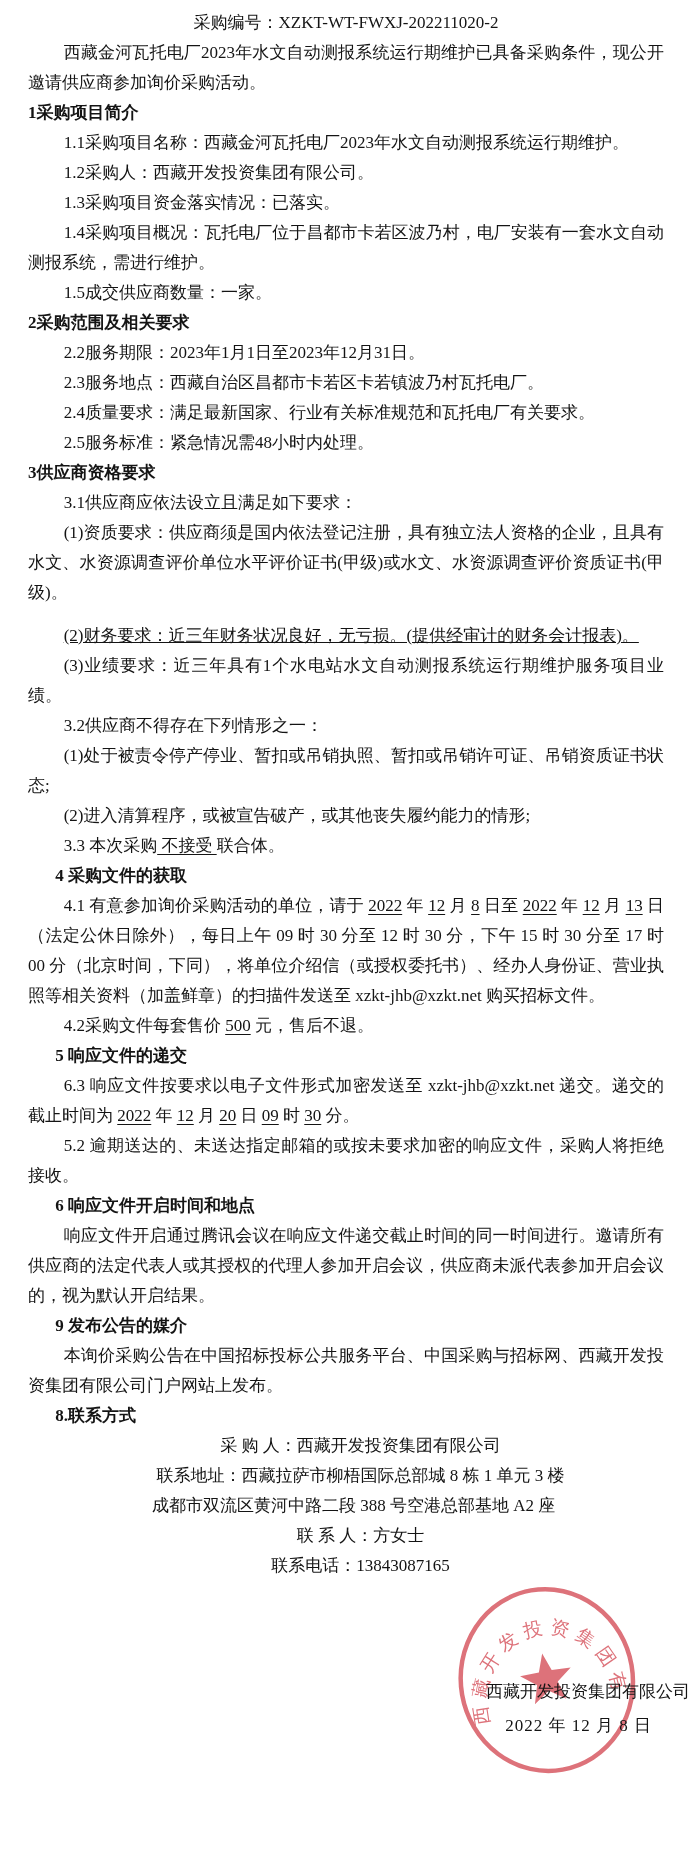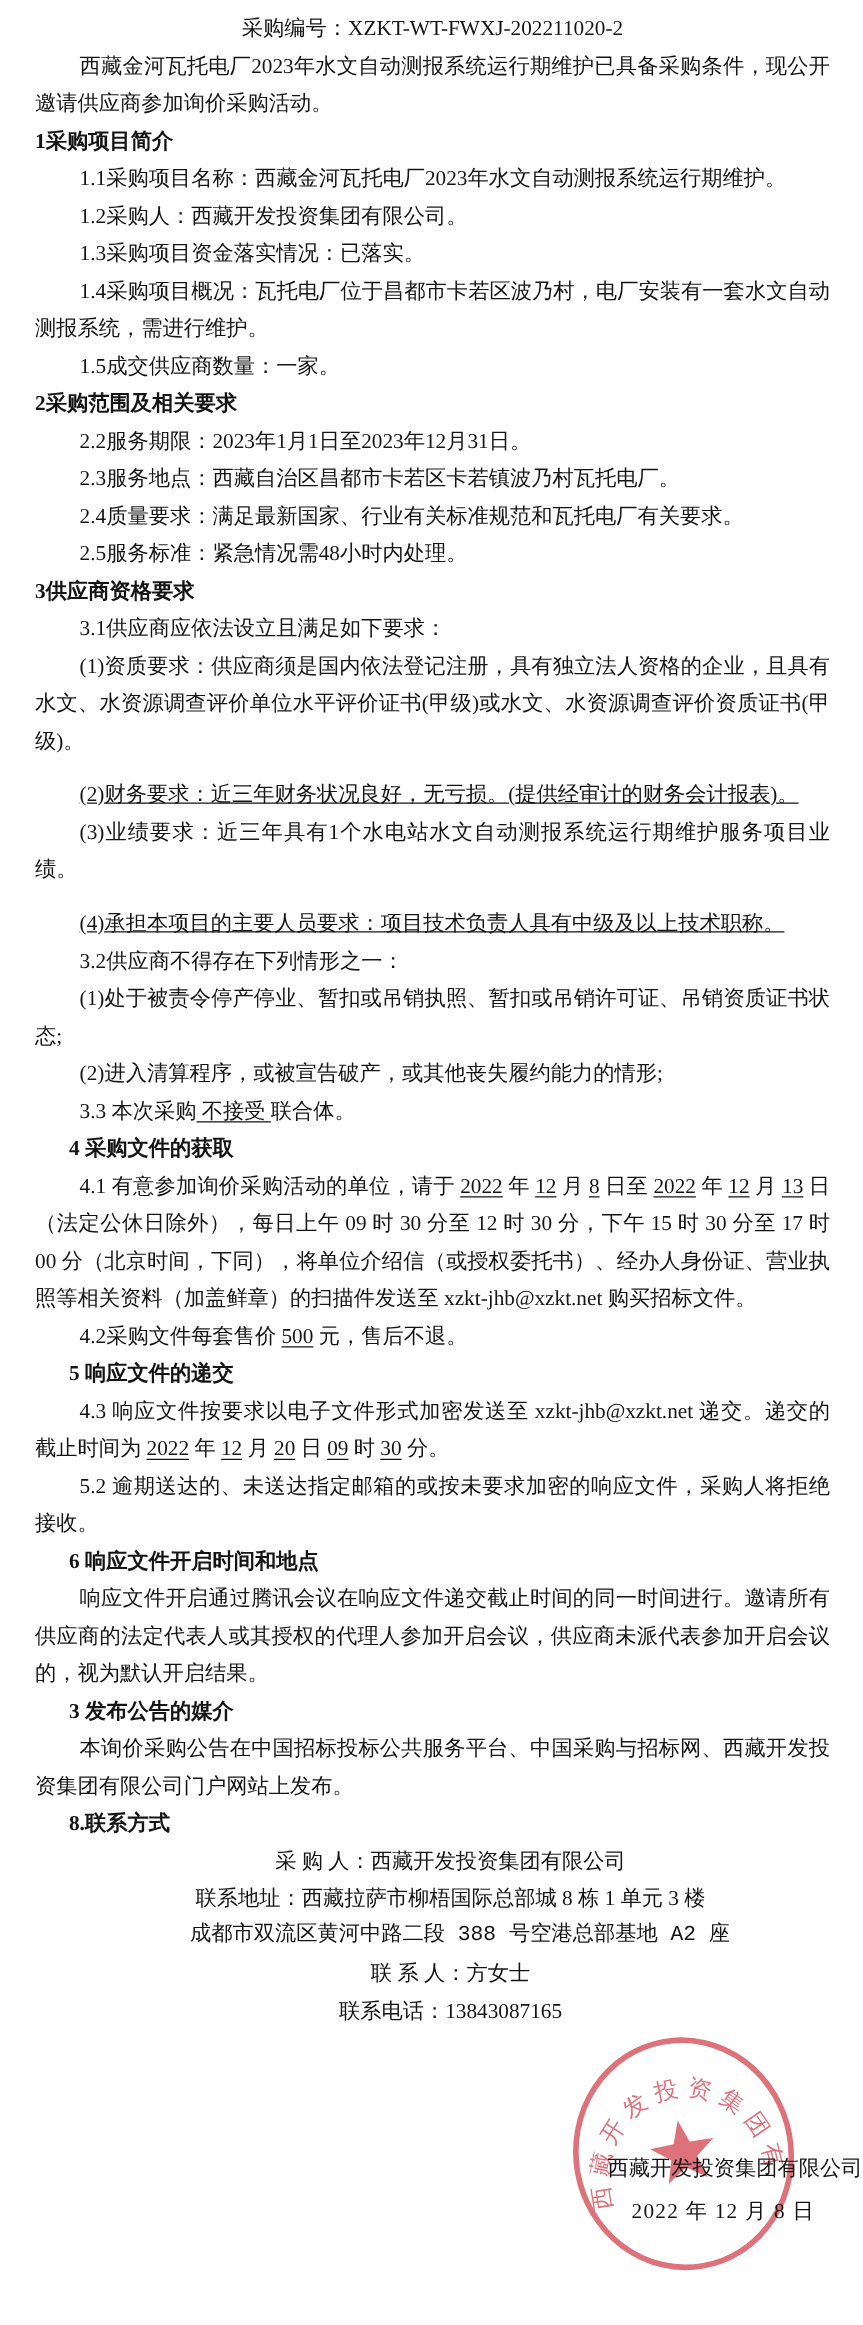--- a/index.html
+++ b/index.html
@@ -8,21 +8,21 @@
     font-family:"Liberation Serif","DejaVu Serif",serif;color:#141414;border-radius:22px;
   }
   .content{padding:8px 26px 0 28px;font-size:17px;line-height:30px;}
   .block{text-align:justify;}
   .title{text-align:center;text-indent:0;}
   .h{font-weight:bold;text-align:left;}
   .h.indent{padding-left:1.6em;}
   .p{text-indent:2.1em;}
   .gap{margin-top:13px;text-decoration:underline;}
   .contact{padding-left:1.7em;text-align:center;}
-  .contact-cont{padding-left:7.3em;text-align:left;font-family:Liberation Mono, monospace;}
+  .contact-cont{padding-left:7.3em;text-align:left;}
   .u{text-decoration:underline;text-underline-offset:3px;}
   .signature{position:relative;height:206px;}
   .stamp{position:absolute;left:452px;top:0px;transform:rotate(-10deg);opacity:.88;}
   .sig-company{position:absolute;right:0px;top:96px;font-size:17px;white-space:nowrap;}
   .sig-date{position:absolute;right:38px;top:130px;font-size:17px;white-space:nowrap;letter-spacing:1px;}
 </style>
 </head>
 <body>
 
 <div class="page">
@@ -39,34 +39,33 @@
       <div class="block h"><span>2采购范围及相关要求</span></div>
       <div class="block p"><span>2.2服务期限：2023年1月1日至2023年12月31日。</span></div>
       <div class="block p"><span>2.3服务地点：西藏自治区昌都市卡若区卡若镇波乃村瓦托电厂。</span></div>
       <div class="block p"><span>2.4质量要求：满足最新国家、行业有关标准规范和瓦托电厂有关要求。</span></div>
       <div class="block p"><span>2.5服务标准：紧急情况需48小时内处理。</span></div>
       <div class="block h"><span>3供应商资格要求</span></div>
       <div class="block p"><span>3.1供应商应依法设立且满足如下要求：</span></div>
       <div class="block p"><span>(1)资质要求：供应商须是国内依法登记注册，具有独立法人资格的企业，且具有水文、水资源调查评价单位水平评价证书(甲级)或水文、水资源调查评价资质证书(甲级)。</span></div>
       <div class="block p gap"><span>(2)财务要求：近三年财务状况良好，无亏损。(提供经审计的财务会计报表)。</span></div>
       <div class="block p"><span>(3)业绩要求：近三年具有1个水电站水文自动测报系统运行期维护服务项目业绩。</span></div>
-      <div class="block p gap"><span>(4)承担本项目的主要人员要求：项目技术负责人具有中级及以上技术职称。</span></div>
       <div class="block p"><span>3.2供应商不得存在下列情形之一：</span></div>
       <div class="block p"><span>(1)处于被责令停产停业、暂扣或吊销执照、暂扣或吊销许可证、吊销资质证书状态;</span></div>
       <div class="block p"><span>(2)进入清算程序，或被宣告破产，或其他丧失履约能力的情形;</span></div>
       <div class="block p"><span>3.3 本次采购</span><span class="u"> 不接受 </span><span>联合体。</span></div>
       <div class="block h indent"><span>4 采购文件的获取</span></div>
       <div class="block p"><span>4.1 有意参加询价采购活动的单位，请于 </span><span class="u">2022</span><span> 年 </span><span class="u">12</span><span> 月 </span><span class="u">8</span><span> 日至 </span><span class="u">2022</span><span> 年 </span><span class="u">12</span><span> 月 </span><span class="u">13</span><span> 日（法定公休日除外），每日上午 09 时 30 分至 12 时 30 分，下午 15 时 30 分至 17 时 00 分（北京时间，下同），将单位介绍信（或授权委托书）、经办人身份证、营业执照等相关资料（加盖鲜章）的扫描件发送至 </span><span>xzkt-jhb@xzkt.net</span><span> 购买招标文件。</span></div>
       <div class="block p"><span>4.2采购文件每套售价 </span><span class="u">500</span><span> 元，售后不退。</span></div>
       <div class="block h indent"><span>5 响应文件的递交</span></div>
-      <div class="block p"><span>4.3 响应文件按要求以电子文件形式加密发送至 </span><span>xzkt-jhb@xzkt.net</span><span> 递交。递交的截止时间为 </span><span class="u">2022</span><span> 年 </span><span class="u">12</span><span> 月 </span><span class="u">20</span><span> 日 </span><span class="u">09</span><span> 时 </span><span class="u">30</span><span> 分。</span></div>
+      <div class="block p"><span>6.3 响应文件按要求以电子文件形式加密发送至 </span><span>xzkt-jhb@xzkt.net</span><span> 递交。递交的截止时间为 </span><span class="u">2022</span><span> 年 </span><span class="u">12</span><span> 月 </span><span class="u">20</span><span> 日 </span><span class="u">09</span><span> 时 </span><span class="u">30</span><span> 分。</span></div>
       <div class="block p"><span>5.2 逾期送达的、未送达指定邮箱的或按未要求加密的响应文件，采购人将拒绝接收。</span></div>
       <div class="block h indent"><span>6 响应文件开启时间和地点</span></div>
       <div class="block p"><span>响应文件开启通过腾讯会议在响应文件递交截止时间的同一时间进行。邀请所有供应商的法定代表人或其授权的代理人参加开启会议，供应商未派代表参加开启会议的，视为默认开启结果。</span></div>
-      <div class="block h indent"><span>3 发布公告的媒介</span></div>
+      <div class="block h indent"><span>9 发布公告的媒介</span></div>
       <div class="block p"><span>本询价采购公告在中国招标投标公共服务平台、中国采购与招标网、西藏开发投资集团有限公司门户网站上发布。</span></div>
       <div class="block h indent"><span>8.联系方式</span></div>
       <div class="block contact"><span>采 购 人：西藏开发投资集团有限公司</span></div>
       <div class="block contact"><span>联系地址：西藏拉萨市柳梧国际总部城 8 栋 1 单元 3 楼</span></div>
       <div class="block contact-cont"><span>成都市双流区黄河中路二段 388 号空港总部基地 A2 座</span></div>
       <div class="block contact"><span>联 系 人：方女士</span></div>
       <div class="block contact"><span>联系电话：13843087165</span></div>
     </div>
 
   <div class="content signature">

